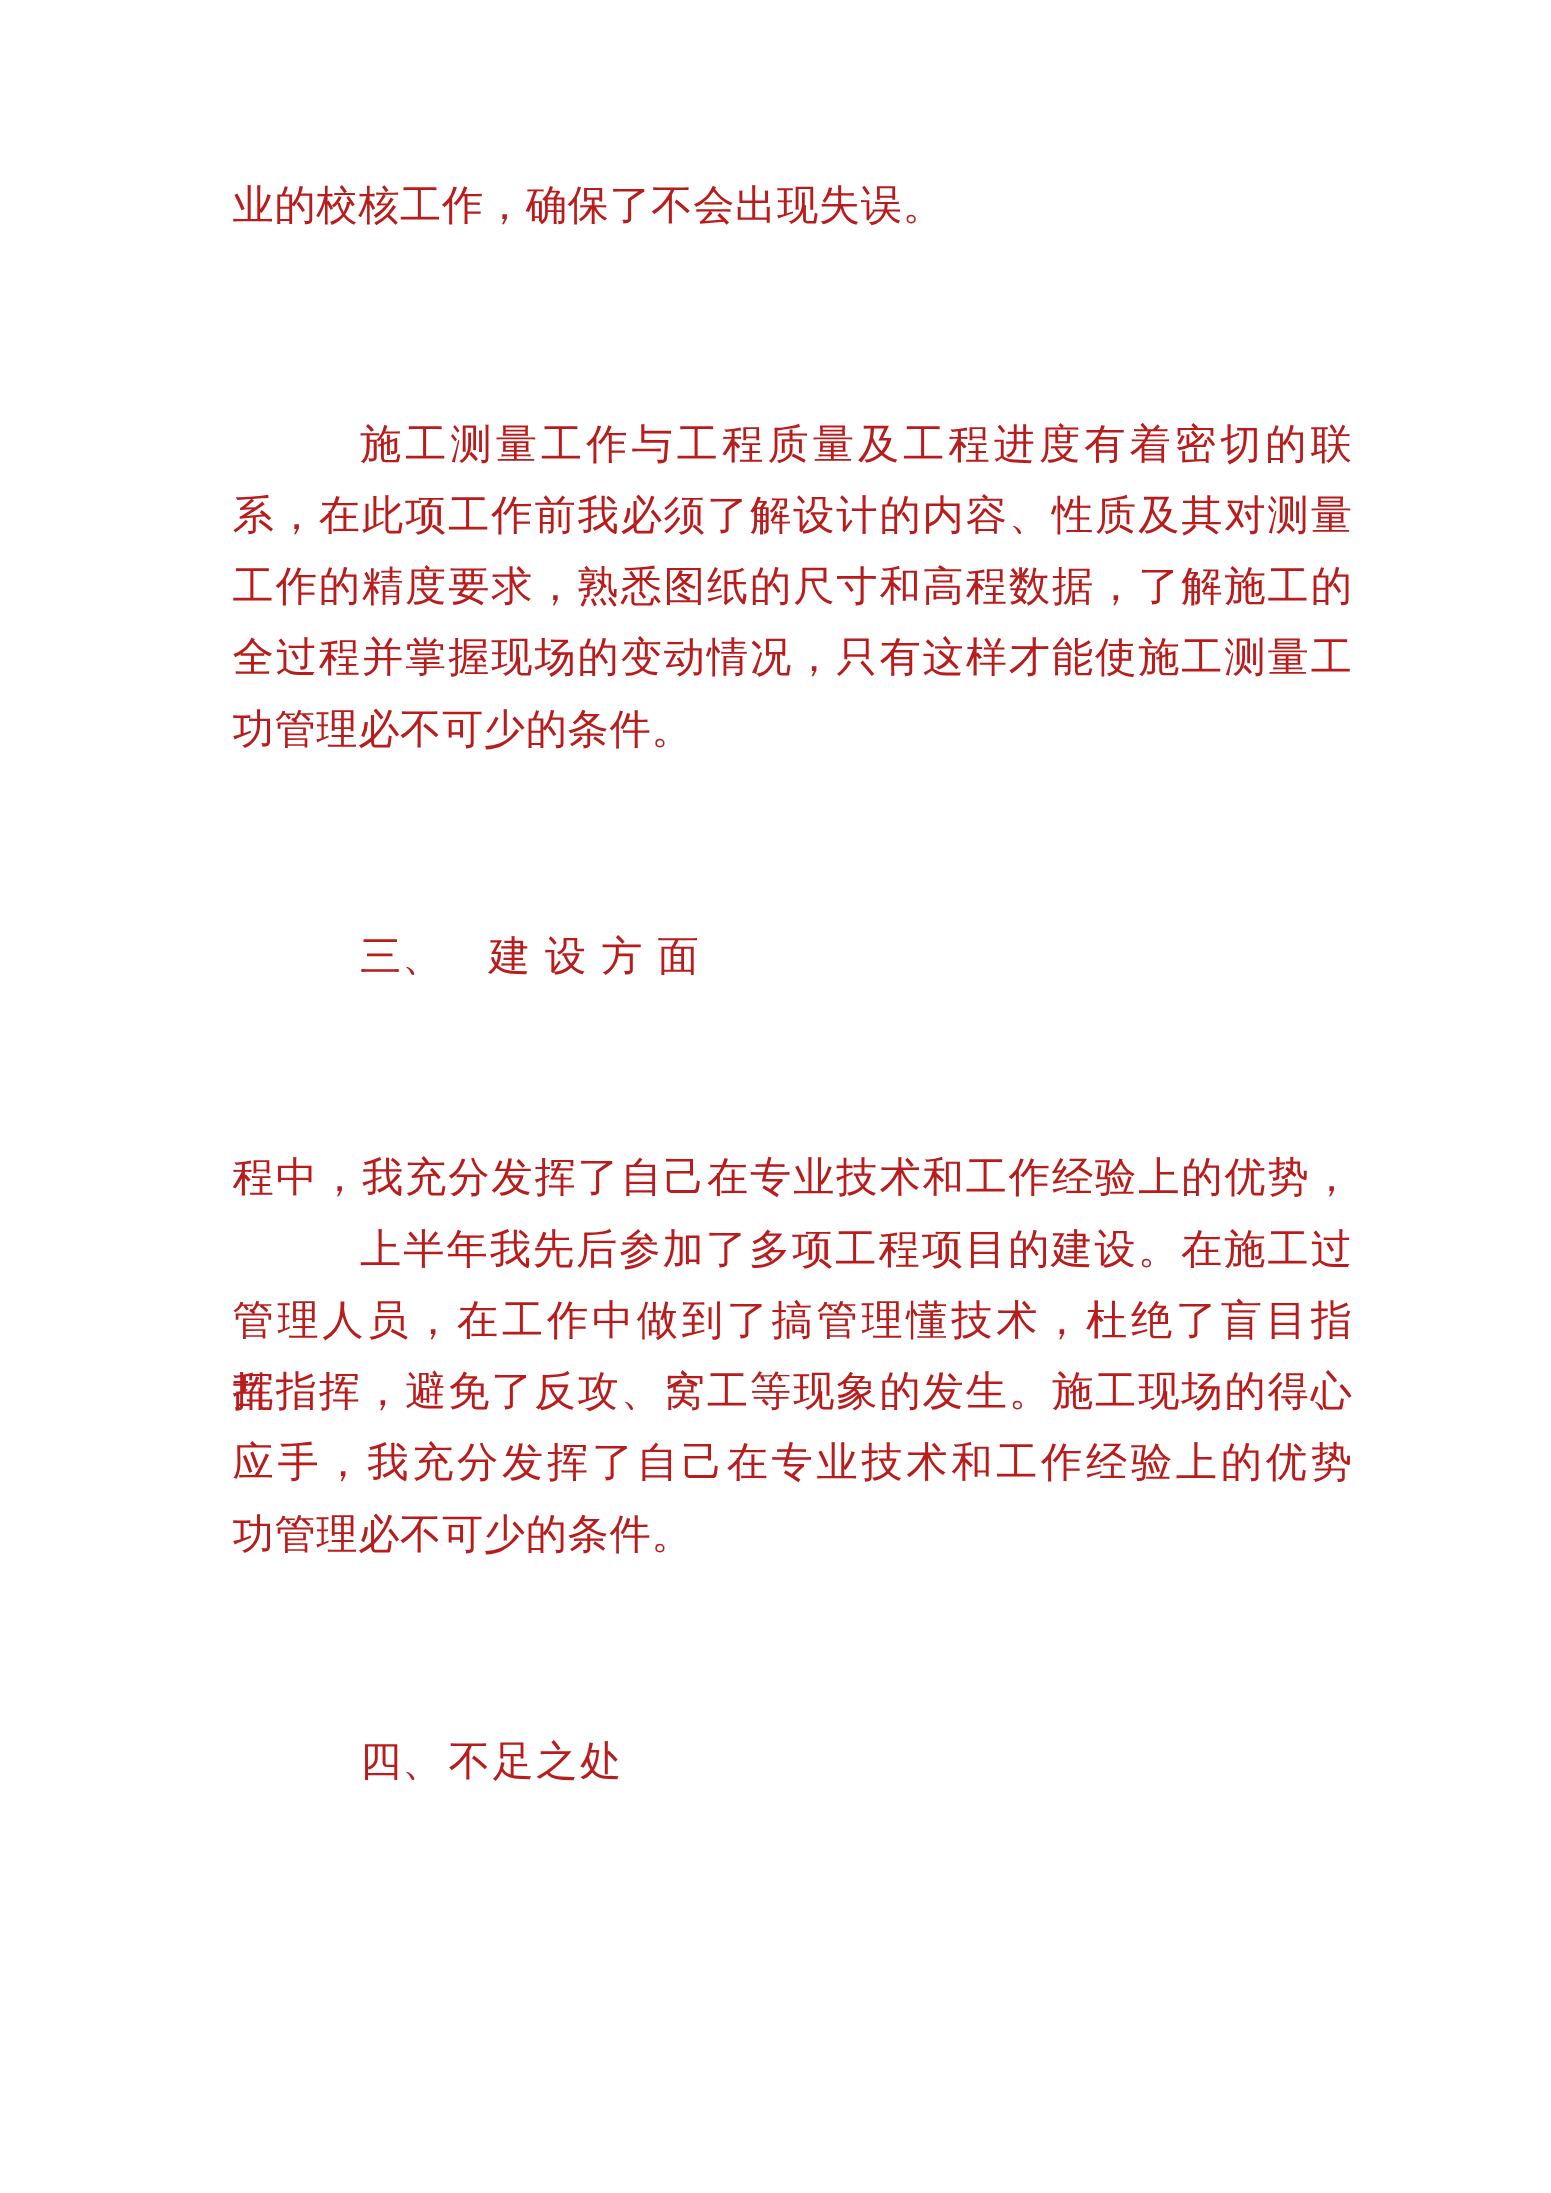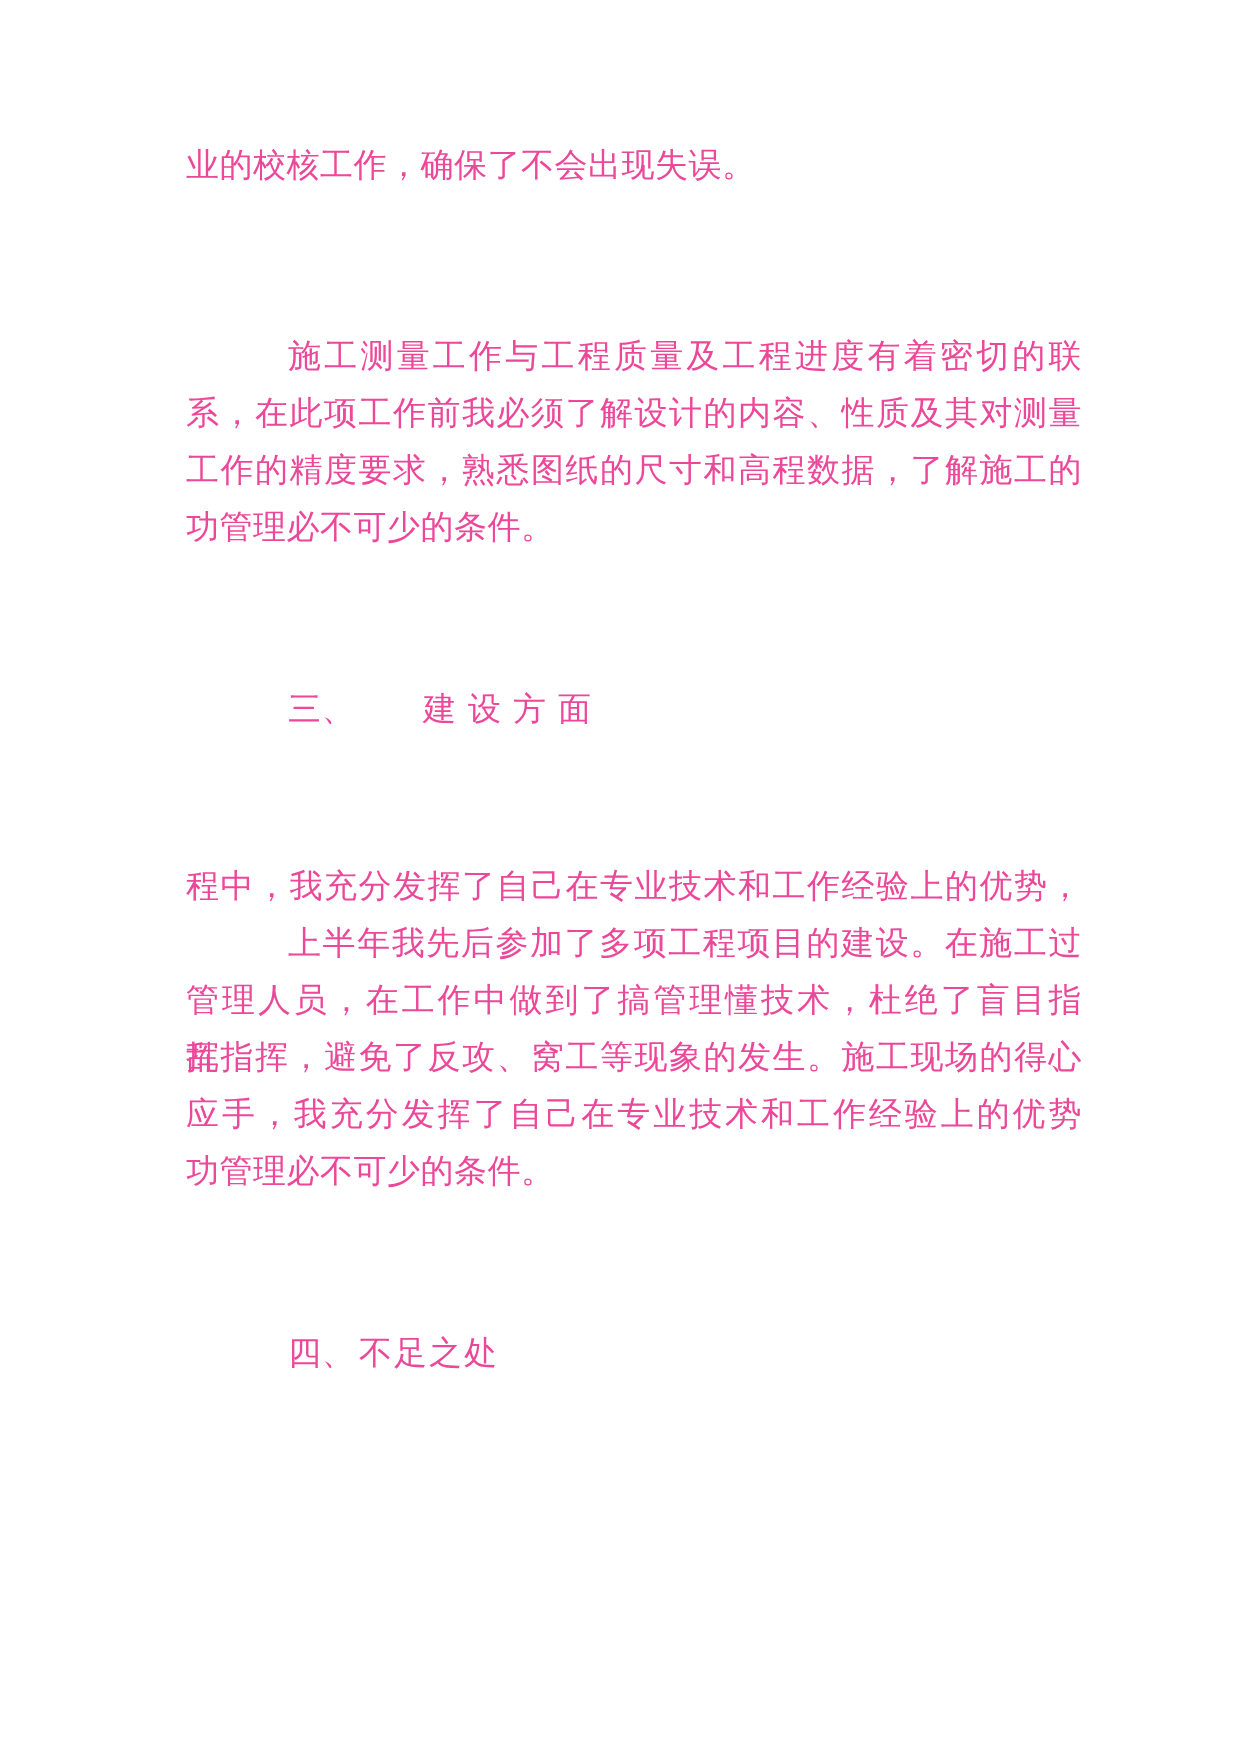--- a/index.html
+++ b/index.html
@@ -1,21 +1,21 @@
 <!DOCTYPE html>
 <html lang="zh"><head>
 <meta charset="utf-8">
 <style>
   html, body { margin: 0; padding: 0; background: #ffffff; }
   .page {
     position: relative;
     width: 1241px;
     height: 1754px;
     background: #ffffff;
-    color: #ec4899;
+    color: #b91c1c;
     font-family: "Liberation Serif", "DejaVu Serif", serif;
     overflow: hidden;
     border-radius: 12px;
   }
   .doc {
     position: absolute;
     left: 186px;
     top: 137px;
     width: 896px;
   }
@@ -31,37 +31,38 @@
     white-space: normal;
     text-align: justify;
     text-align-last: justify;
   }
   .indent { padding-left: 102px; }
   .gap-a { margin-top: 134px; }
   .gap-b { margin-top: 125px; }
   .gap-c { margin-top: 120px; }
   .gap-d { margin-top: 125px; }
   
-  .title-spaced { letter-spacing: 12px; margin-left: 68px; text-align: center; }
+  .title-spaced { letter-spacing: 12px; margin-left: 36px; text-align: center; }
   .title-normal { letter-spacing: 2px; margin-left: 4px; font-family: Liberation Mono, monospace; }
 </style>
 </head>
 <body>
 
 <div class="page">
   <div class="doc">
 
     <div class="block">
       <div class="line">业的校核工作，确保了不会出现失误。</div>
     </div>
 
     <div class="block gap-a">
       <div class="line fill indent">施工测量工作与工程质量及工程进度有着密切的联</div>
       <div class="line fill">系，在此项工作前我必须了解设计的内容、性质及其对测量</div>
       <div class="line fill">工作的精度要求，熟悉图纸的尺寸和高程数据，了解施工的</div>
+      <div class="line fill">全过程并掌握现场的变动情况，只有这样才能使施工测量工</div>
       <div class="line">功管理必不可少的条件。</div>
     </div>
 
     <div class="block gap-b">
       <div class="line indent"><span>三、</span><span class="title-spaced">建设方面</span></div>
     </div>
 
     <div class="block gap-c">
       <div class="line fill">程中，我充分发挥了自己在专业技术和工作经验上的优势，</div>
       <div class="line fill indent">上半年我先后参加了多项工程项目的建设。在施工过</div>

